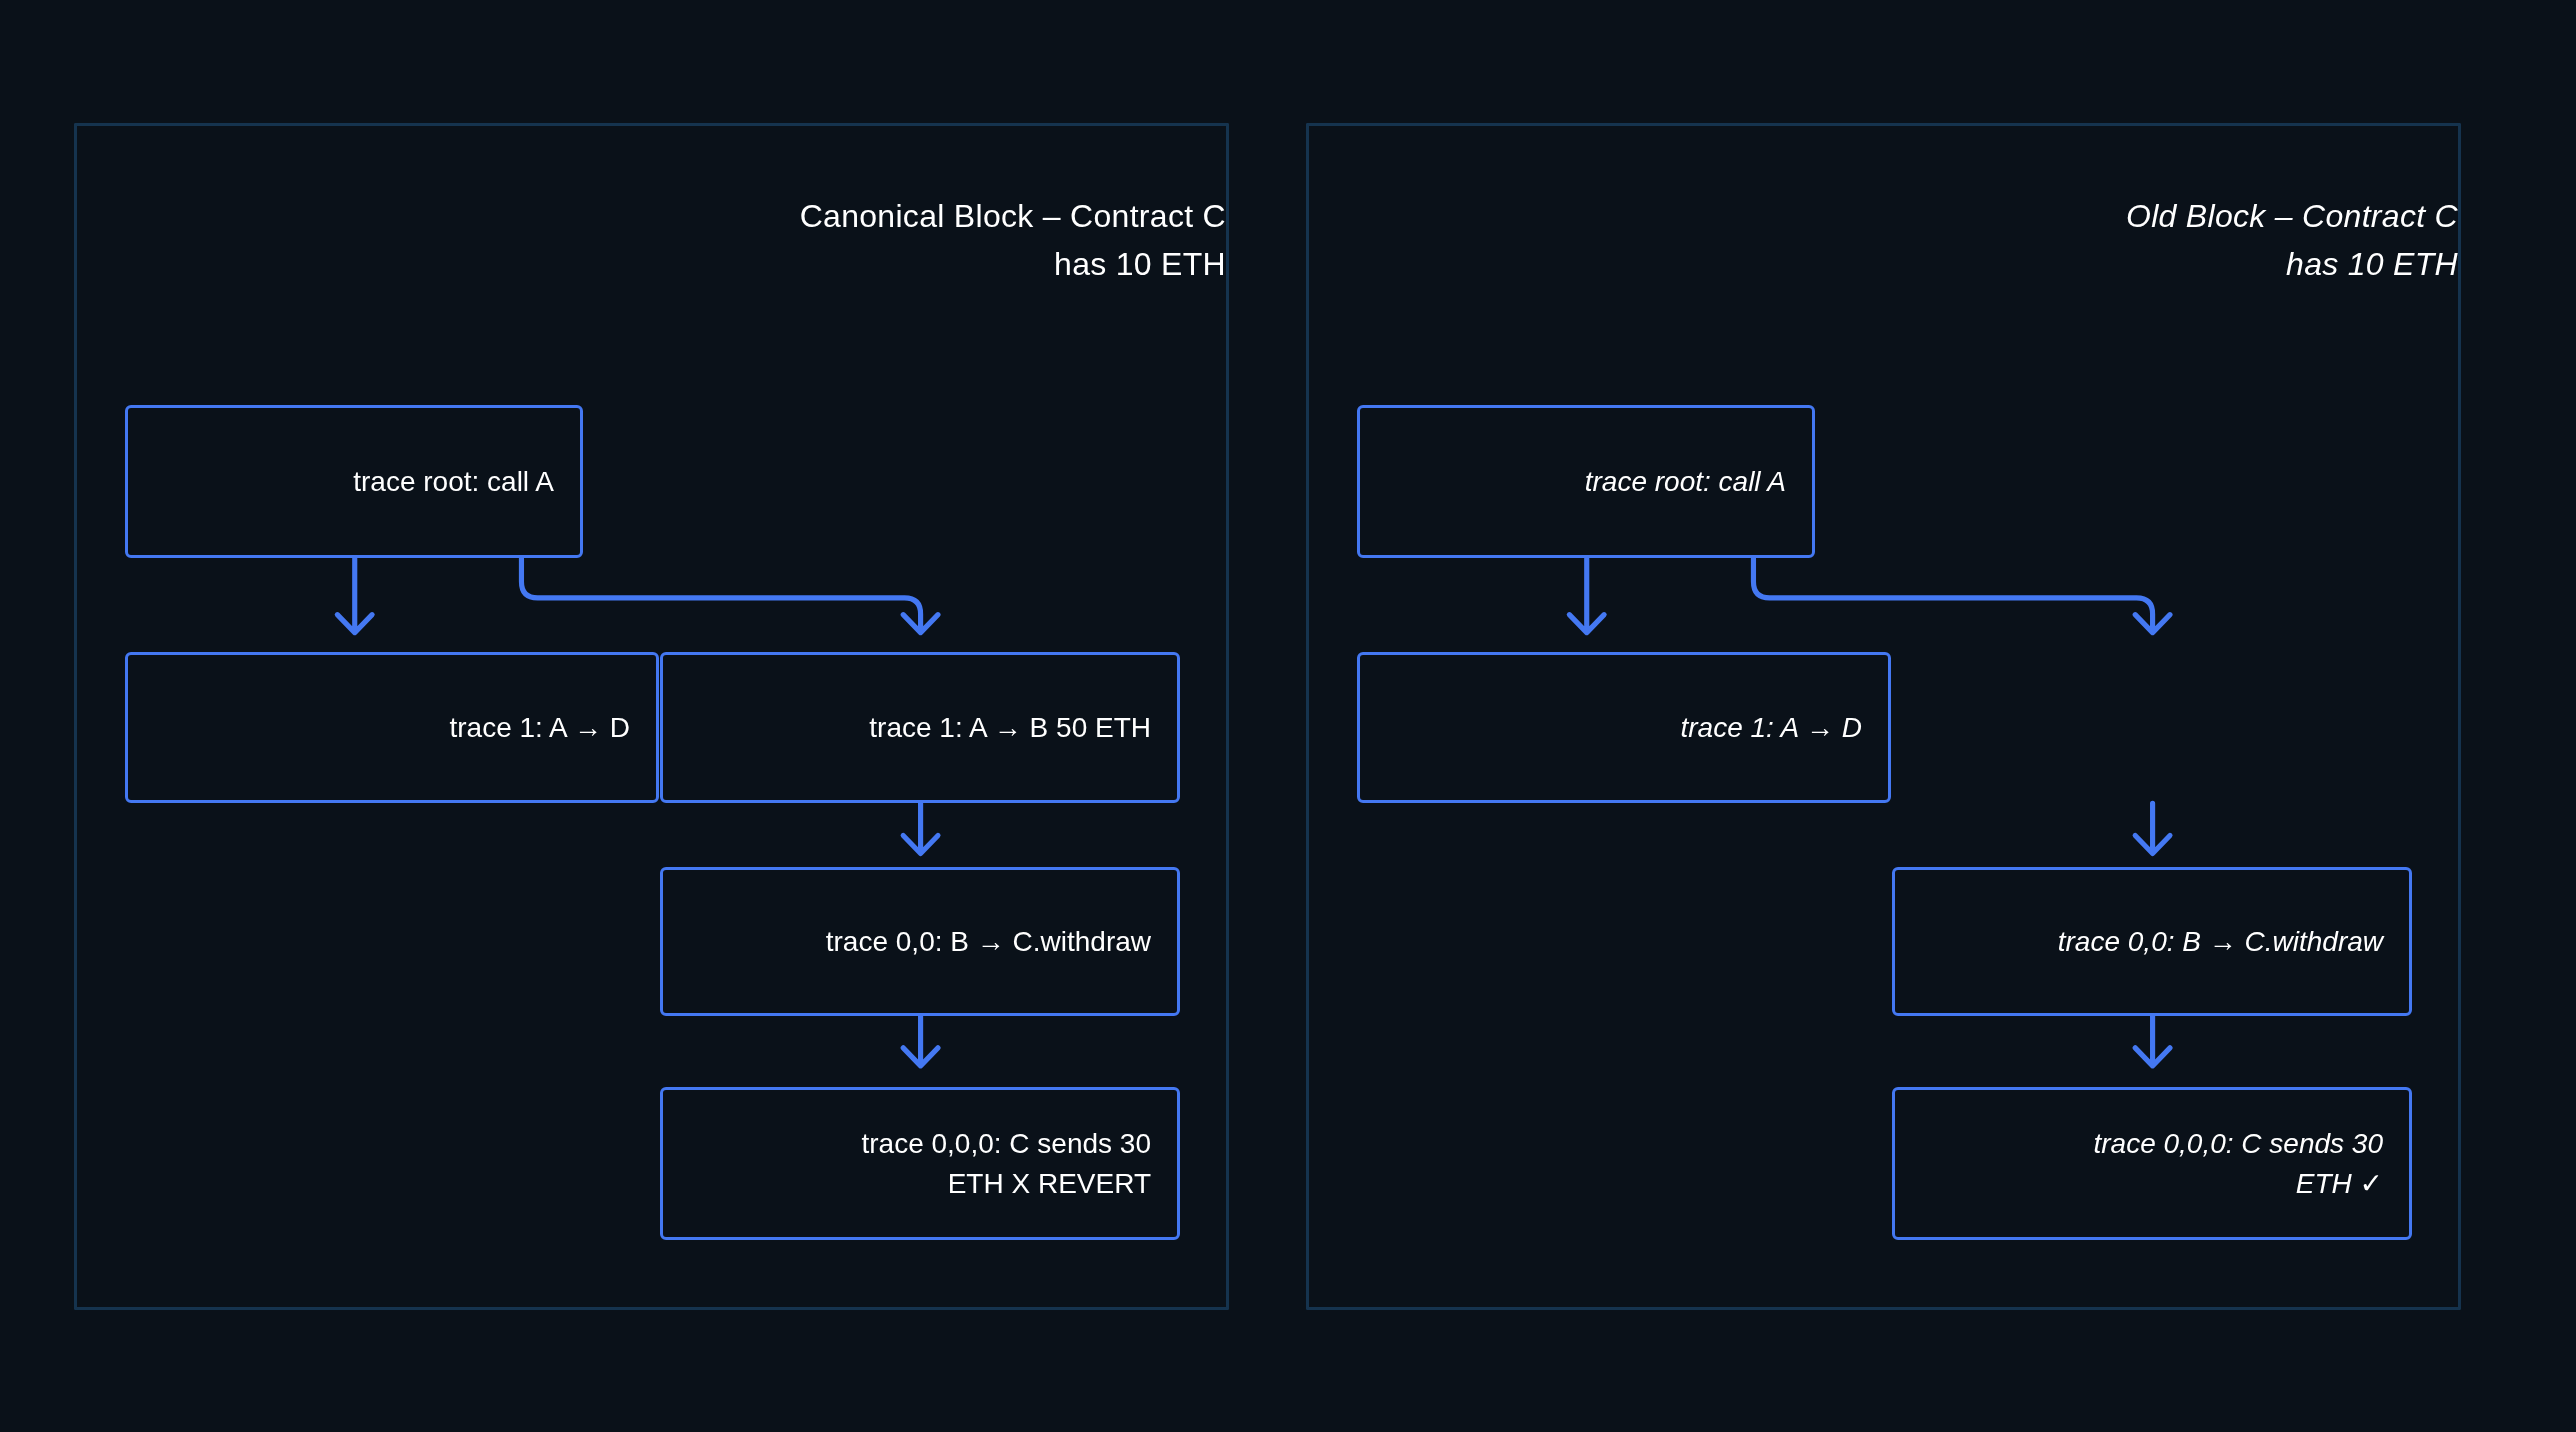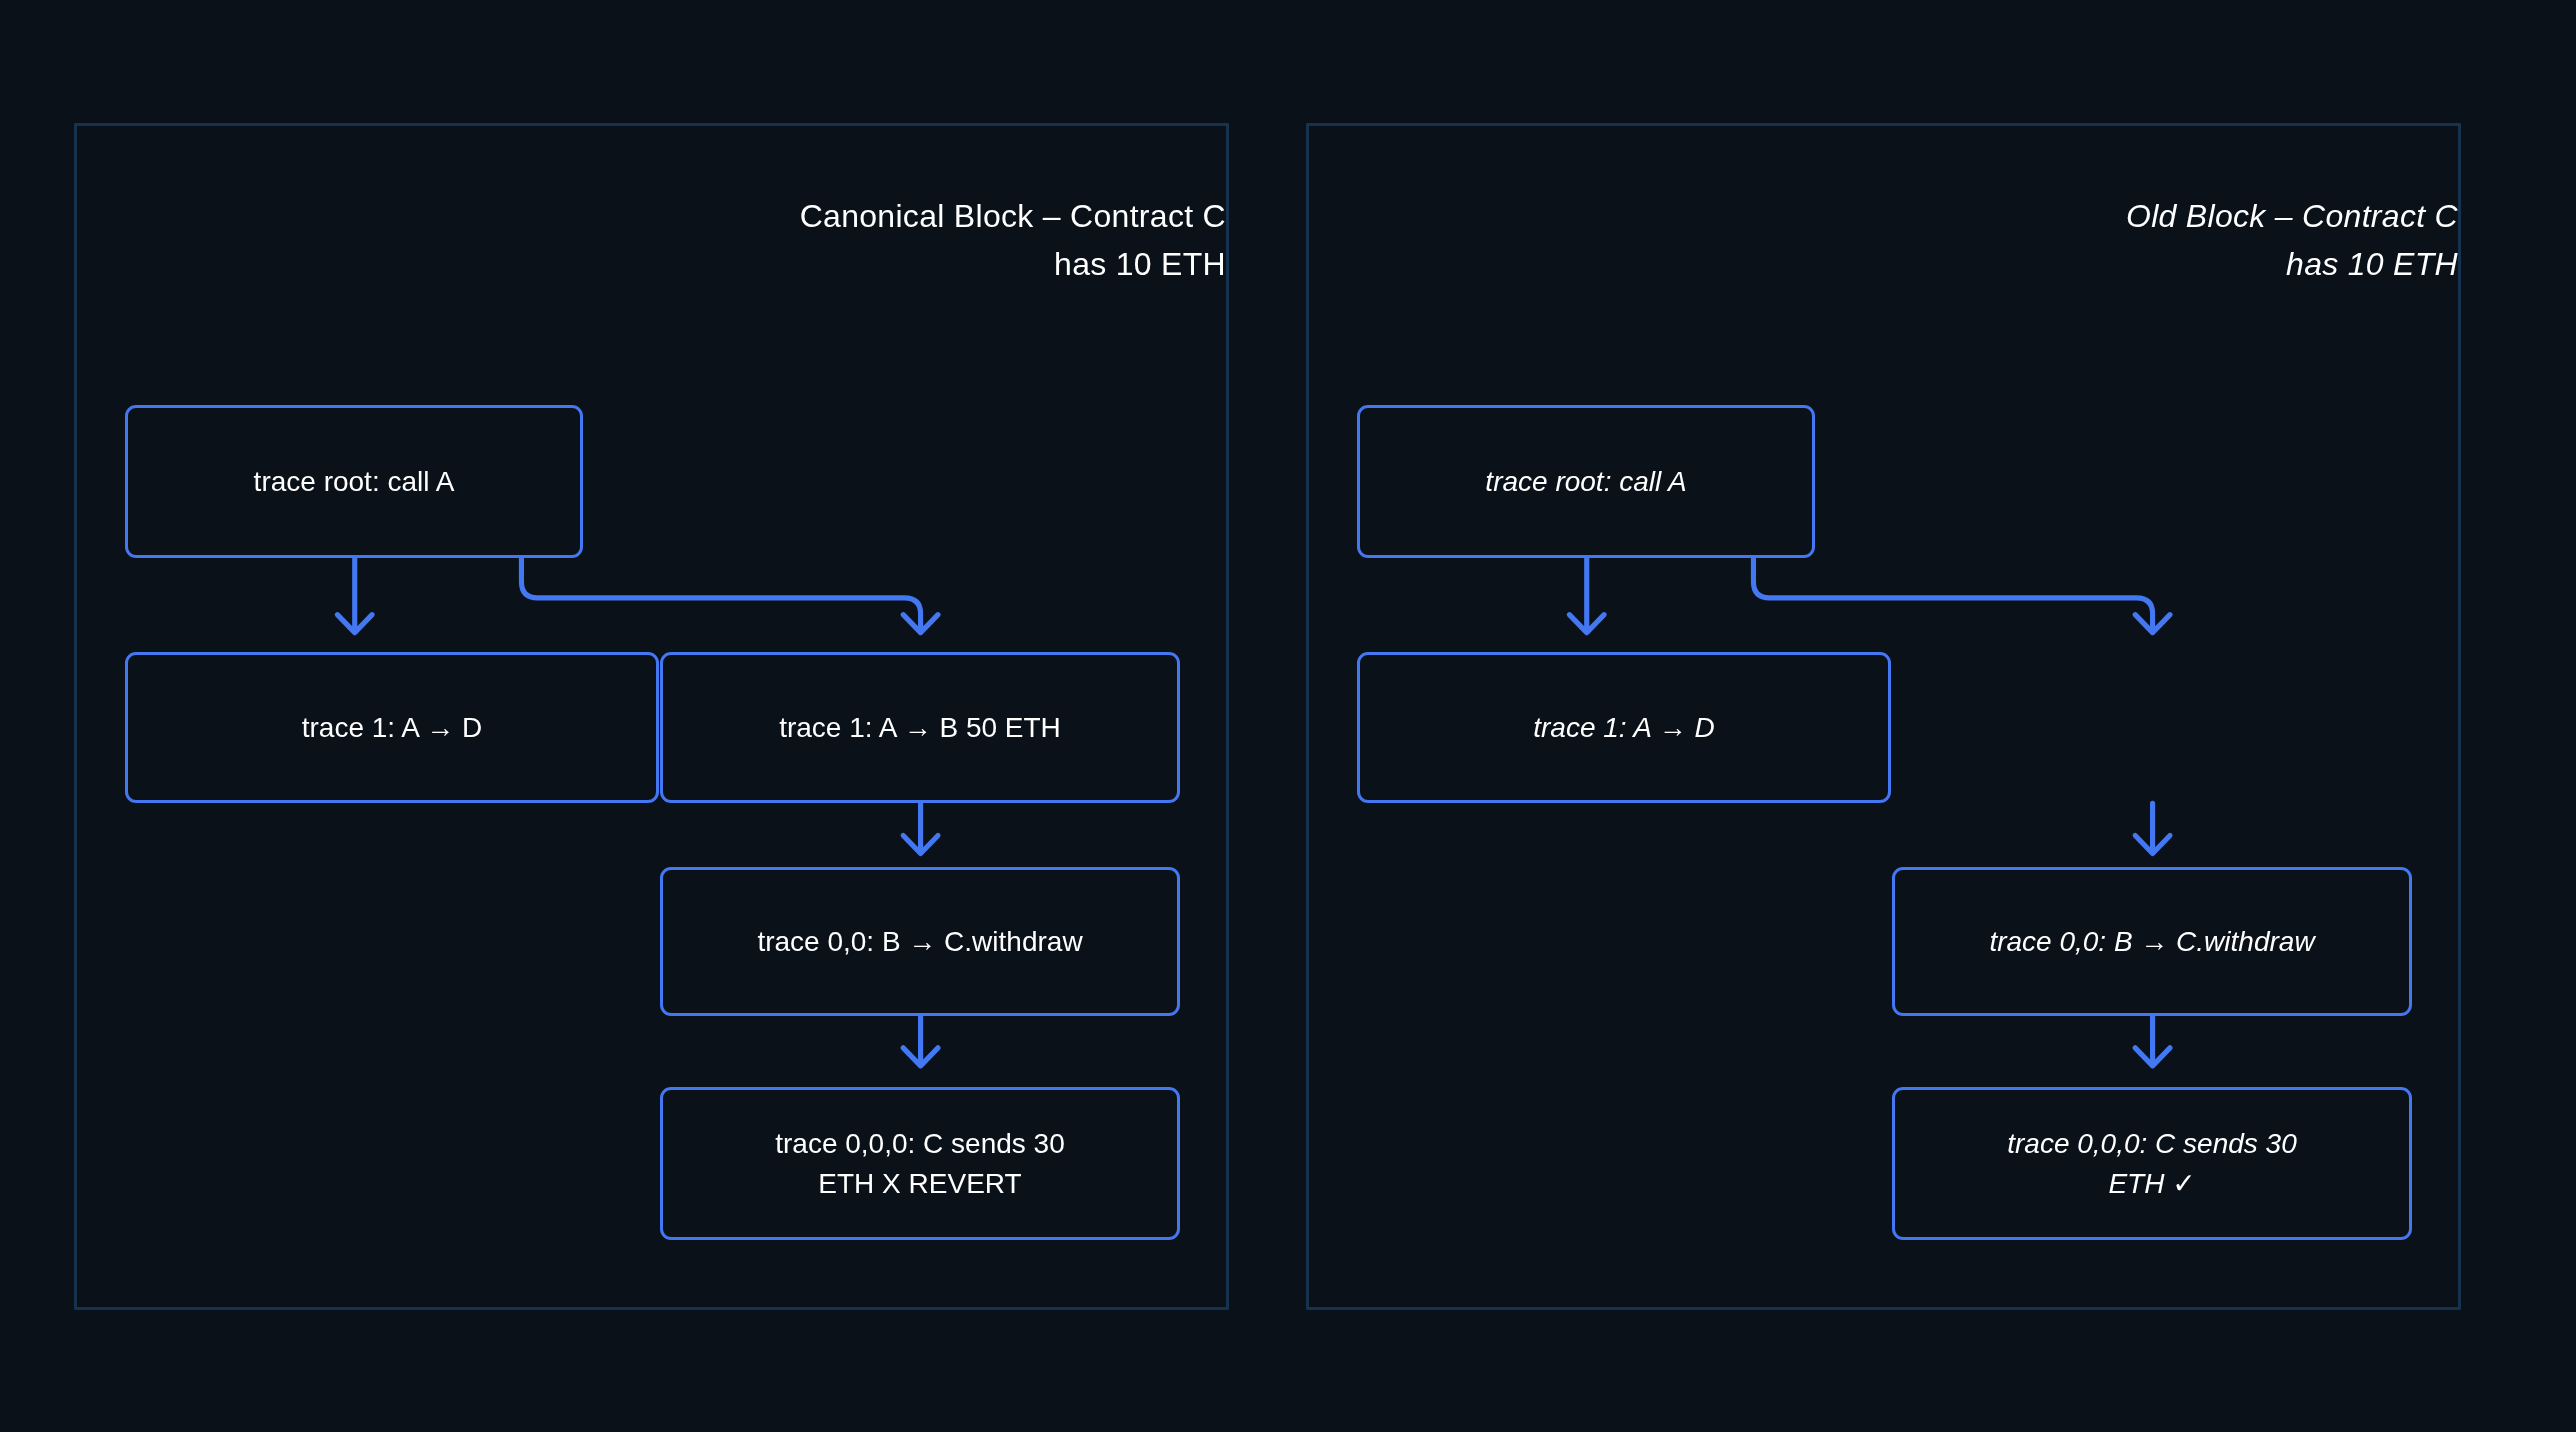--- a/index.html
+++ b/index.html
@@ -42,24 +42,24 @@
     font-size: 32px;
     line-height: 48px;
     font-weight: 400;
     letter-spacing: 0.3px;
   }
   .panel-title span { display: block; text-align: right; }
 
   .node {
     position: absolute;
     border: 3.9px solid var(--accent);
-    border-radius: 11px;
+    border-radius: 6px;
     display: flex;
     flex-direction: column;
-    align-items: center;
+    align-items: flex-end;
     justify-content: center;
     text-align: center;
     font-size: 28px;
     line-height: 40px;
     padding: 0 26px;
     background: transparent;
   }
   .node span { display: block; white-space: nowrap; }
 
   .node-root        { left: 48px;  top: 279px;  width: 458px; height: 153px; }

